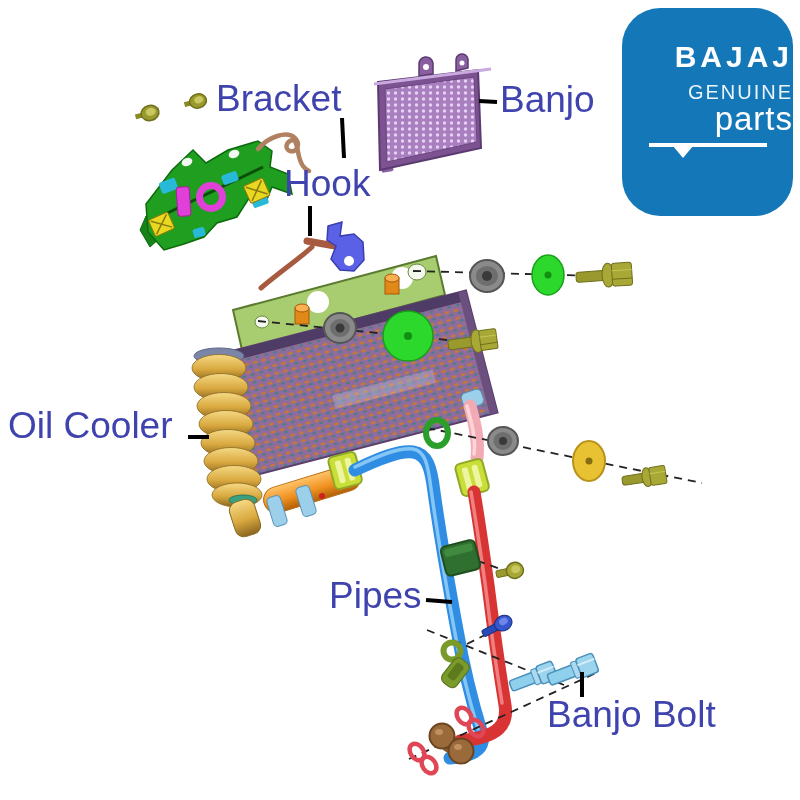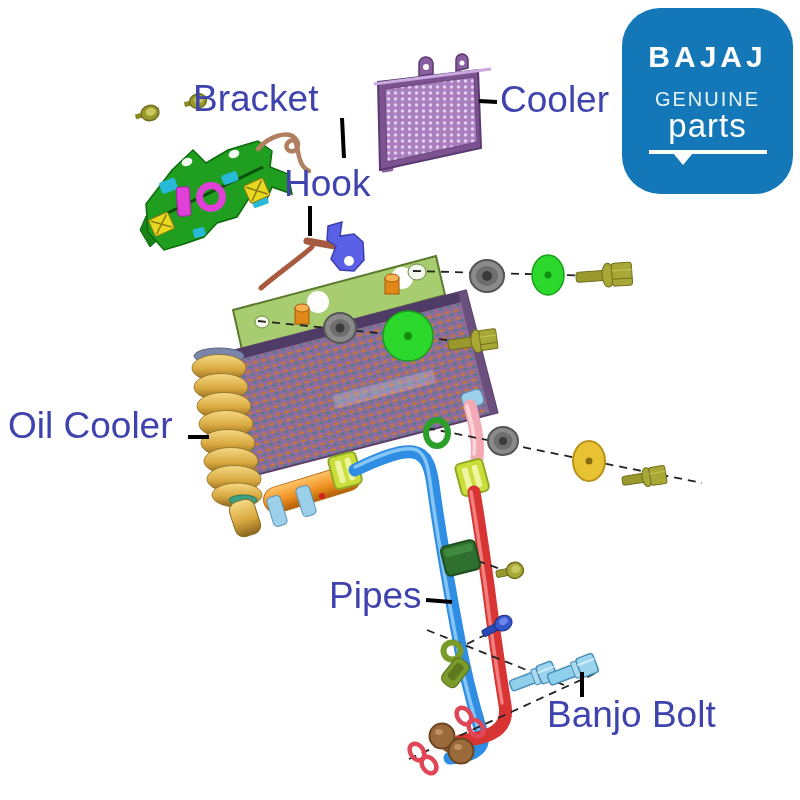--- a/index.html
+++ b/index.html
@@ -1,23 +1,23 @@
 <!DOCTYPE html>
 <html><head>
 <meta charset="utf-8">
 <style>
   html,body{margin:0;padding:0;background:#fff;}
   .stage{position:relative;width:800px;height:800px;background:#ffffff;overflow:hidden;
          font-family:"Liberation Sans", sans-serif;}
   .stage svg{position:absolute;left:0;top:0;}
   .part-label{position:absolute;font-size:37px;line-height:1.05;color:#3f43ad;white-space:nowrap;}
-  .logo-badge{position:absolute;left:622px;top:8px;width:171px;height:186px;background:#1478b8;
-              border-radius:38px;color:#fff;text-align:center;box-sizing:border-box;padding-top:32px;}
+  .logo-badge{position:absolute;left:622px;top:8px;width:171px;height:208px;background:#1478b8;
+              border-radius:38px;color:#fff;text-align:right;box-sizing:border-box;padding-top:32px;}
   .logo-brand{font-size:30px;font-weight:bold;letter-spacing:4px;}
-  .logo-genuine{font-size:20px;letter-spacing:2px;color:#e9f3fb;margin-top:14px;}
+  .logo-genuine{font-size:20px;letter-spacing:2px;color:#e9f3fb;margin-top:7px;}
   .logo-parts{font-size:33px;font-weight:normal;letter-spacing:1px;margin-top:-4px;}
   .logo-underline{position:relative;width:118px;height:4px;background:#fff;margin:5px auto 0;}
   .logo-arrow{position:absolute;left:24px;top:3px;width:0;height:0;
               border-left:10px solid transparent;border-right:10px solid transparent;
               border-top:12px solid #fff;}
 </style>
 </head>
 <body>
 
 <div class="stage">
@@ -292,22 +292,22 @@
   <g stroke="#000" stroke-width="4">
     <line x1="342" y1="118" x2="344" y2="158"></line>
     <line x1="479" y1="101" x2="497" y2="102"></line>
     <line x1="310" y1="206" x2="310" y2="236"></line>
     <line x1="188" y1="437" x2="209" y2="437"></line>
     <line x1="426" y1="600" x2="452" y2="602"></line>
     <line x1="582" y1="672" x2="582" y2="697"></line>
   </g>
 </svg>
 
-  <div class="part-label" style="left:193px;top:80px">Bracket</div>
-  <div class="part-label" style="left:500px;top:81px">Cooler</div>
+  <div class="part-label" style="left:216px;top:80px">Bracket</div>
+  <div class="part-label" style="left:500px;top:81px">Banjo</div>
   <div class="part-label" style="left:8px;top:407px">Oil Cooler</div>
   <div class="part-label" style="left:284px;top:165px">Hook</div>
   <div class="part-label" style="left:329px;top:577px">Pipes</div>
   <div class="part-label" style="left:547px;top:696px">Banjo Bolt</div>
 
   <div class="logo-badge">
     <div class="logo-brand">BAJAJ</div>
     <div class="logo-genuine">GENUINE</div>
     <div class="logo-parts">parts</div>
     <div class="logo-underline">

